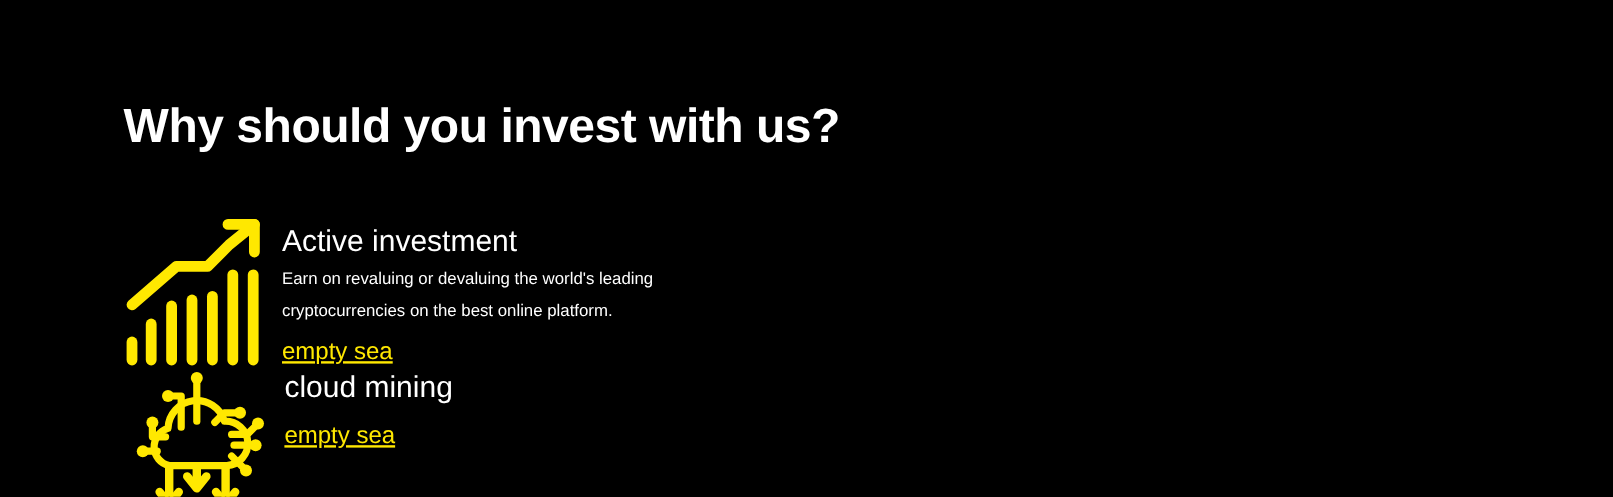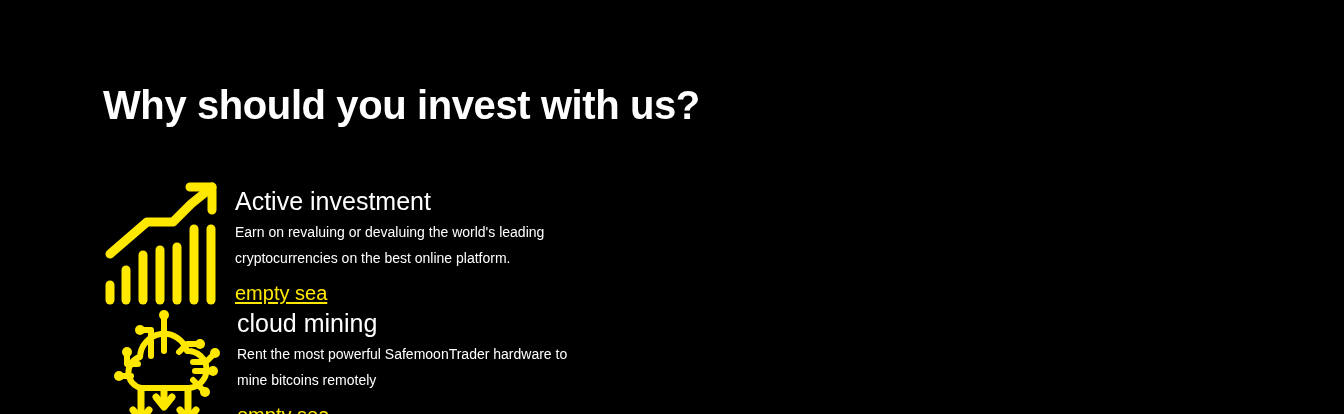--- a/index.html
+++ b/index.html
@@ -193,21 +193,20 @@
             <polyline points="51,93 59,103 67,93"></polyline>
 
             <line x1="83" y1="86" x2="83" y2="115"></line>
             <polyline points="75,106 83,116 91,106"></polyline>
           </g>
         </svg>
       </div>
 
       <div class="card-body">
         <h3 class="card-title">cloud mining</h3>
-        <p class="card-text">Rent the most powerful SafemoonTrader hardware to mine bitcoins remotely</p>
         <a class="card-link">empty sea</a>
       </div>
 
     </div>
 
   </div>
 
 </div>
 
 </body></html>

